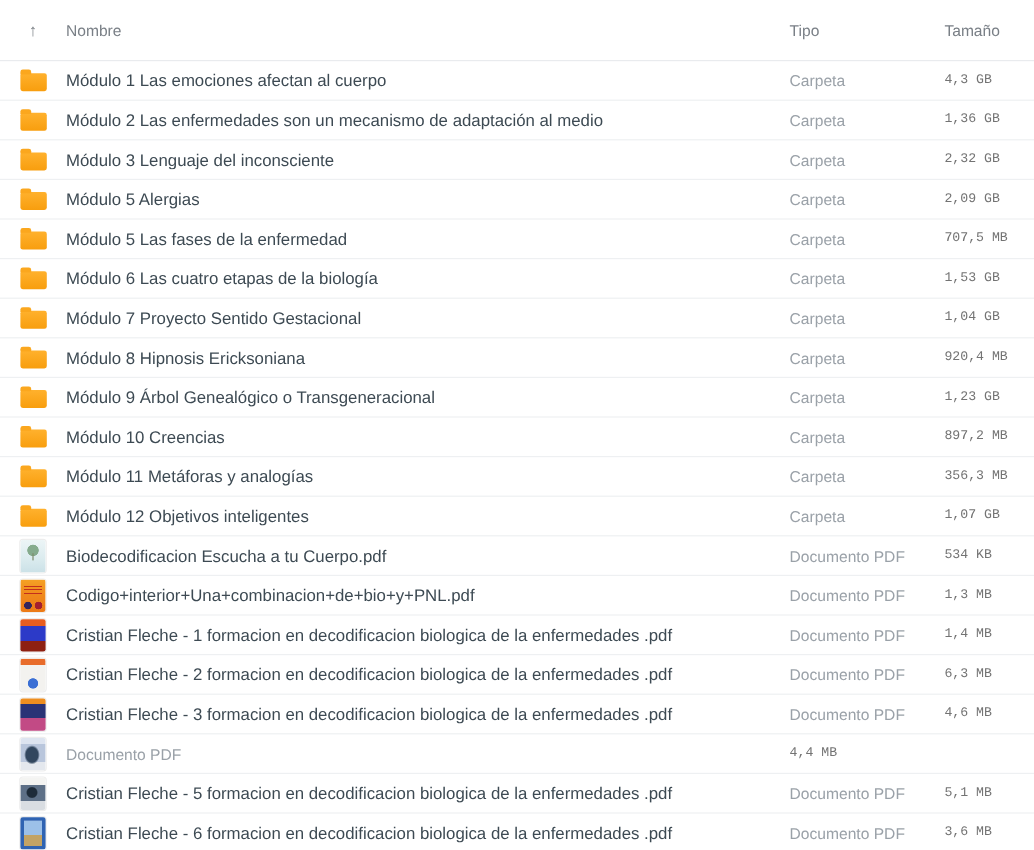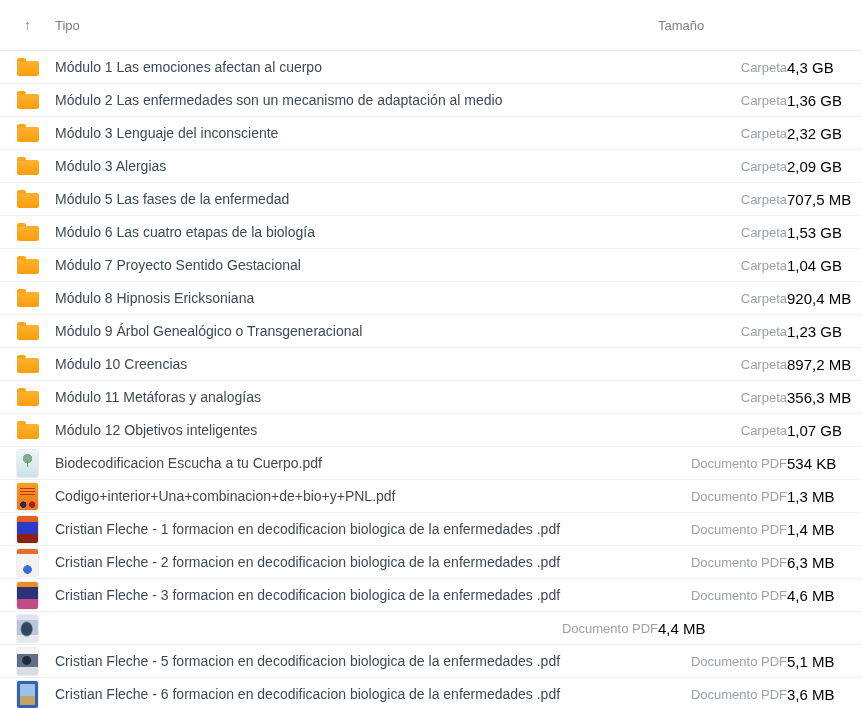--- a/index.html
+++ b/index.html
@@ -29,22 +29,22 @@
     height:32px;
     border-bottom:1px solid #eef0f2;
     cursor:pointer;
   }
   .icon-cell{display:flex;justify-content:center;align-items:center;}
   .name{
     font-size:14px;color:#3d4a53;
     white-space:nowrap;overflow:hidden;text-overflow:ellipsis;
     padding-right:12px;
   }
-  .type{font-size:13px;color:#9aa1a8;text-align:right;}
-  .size{font-size:15px;color:#000000;}
+  .type{font-size:13px;color:#9aa1a8;}
+  .size{font-size:11px;color:#737373;font-family:Liberation Mono, monospace;}
   
   .icon-folder{
     width:22px;height:15px;border-radius:2px;position:relative;margin-top:3px;
     background:linear-gradient(180deg,#ffb12d 0%,#f89e0e 100%);
   }
   .icon-folder::before{
     content:"";position:absolute;top:-3px;left:0;width:9px;height:4px;
     background:#fba71e;border-radius:2px 2px 0 0;
   }
   
@@ -95,20 +95,21 @@
 </style>
 </head>
 <body>
 
 <div class="filelist">
 
   <div class="grid-row header">
     <div class="sort-cell">
       <span class="sort-arrow">↑</span>
     </div>
+    <div class="col-label">Nombre</div>
     <div class="col-label">Tipo</div>
     <div class="col-label">Tamaño</div>
   </div>
 
   <div class="grid-row row">
     <div class="icon-cell">
         <span class="icon-folder"></span>
       </div>
     <div class="name">Módulo 1 Las emociones afectan al cuerpo</div>
     <div class="type">Carpeta</div>
@@ -130,21 +131,21 @@
       </div>
     <div class="name">Módulo 3 Lenguaje del inconsciente</div>
     <div class="type">Carpeta</div>
     <div class="size">2,32 GB</div>
   </div>
 
   <div class="grid-row row">
     <div class="icon-cell">
         <span class="icon-folder"></span>
       </div>
-    <div class="name">Módulo 3 Alergias</div>
+    <div class="name">Módulo 5 Alergias</div>
     <div class="type">Carpeta</div>
     <div class="size">2,09 GB</div>
   </div>
 
   <div class="grid-row row">
     <div class="icon-cell">
         <span class="icon-folder"></span>
       </div>
     <div class="name">Módulo 5 Las fases de la enfermedad</div>
     <div class="type">Carpeta</div>

